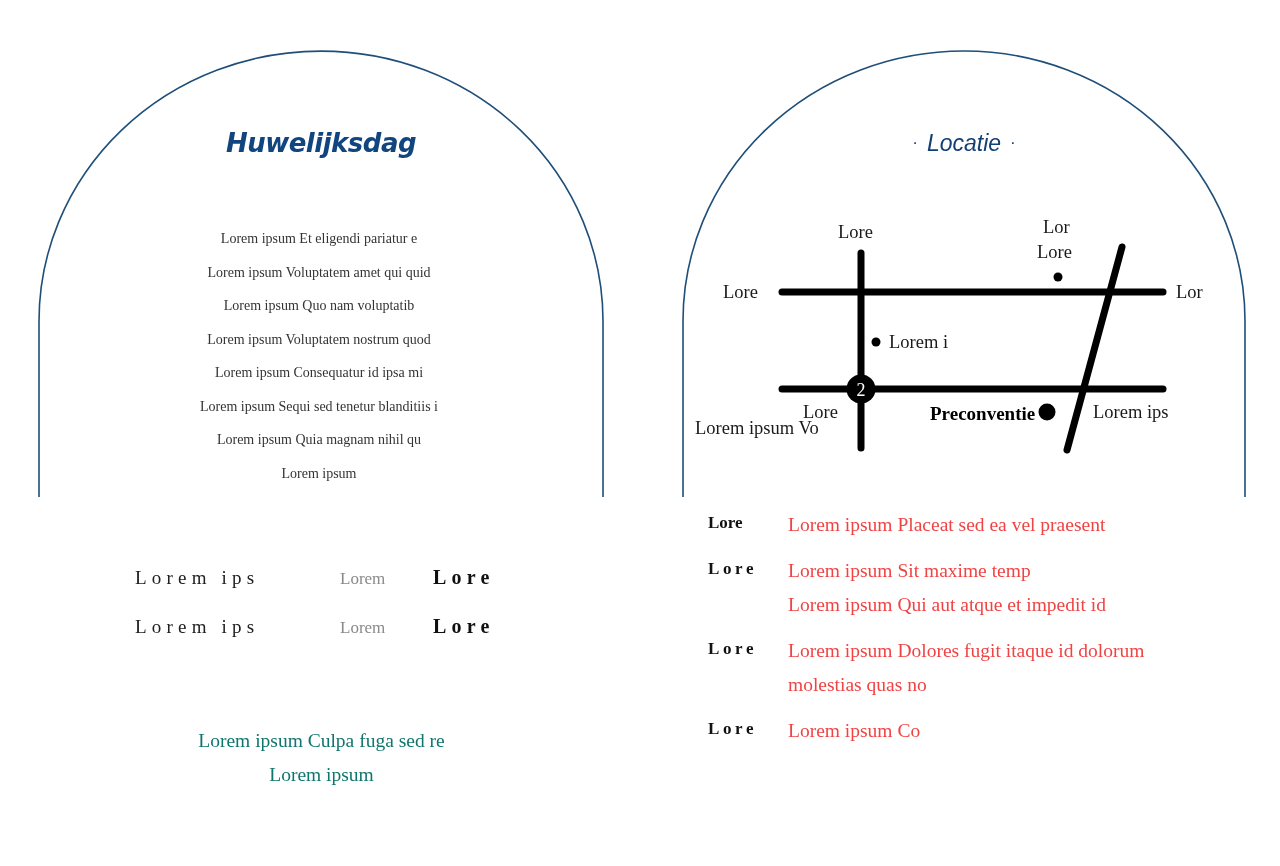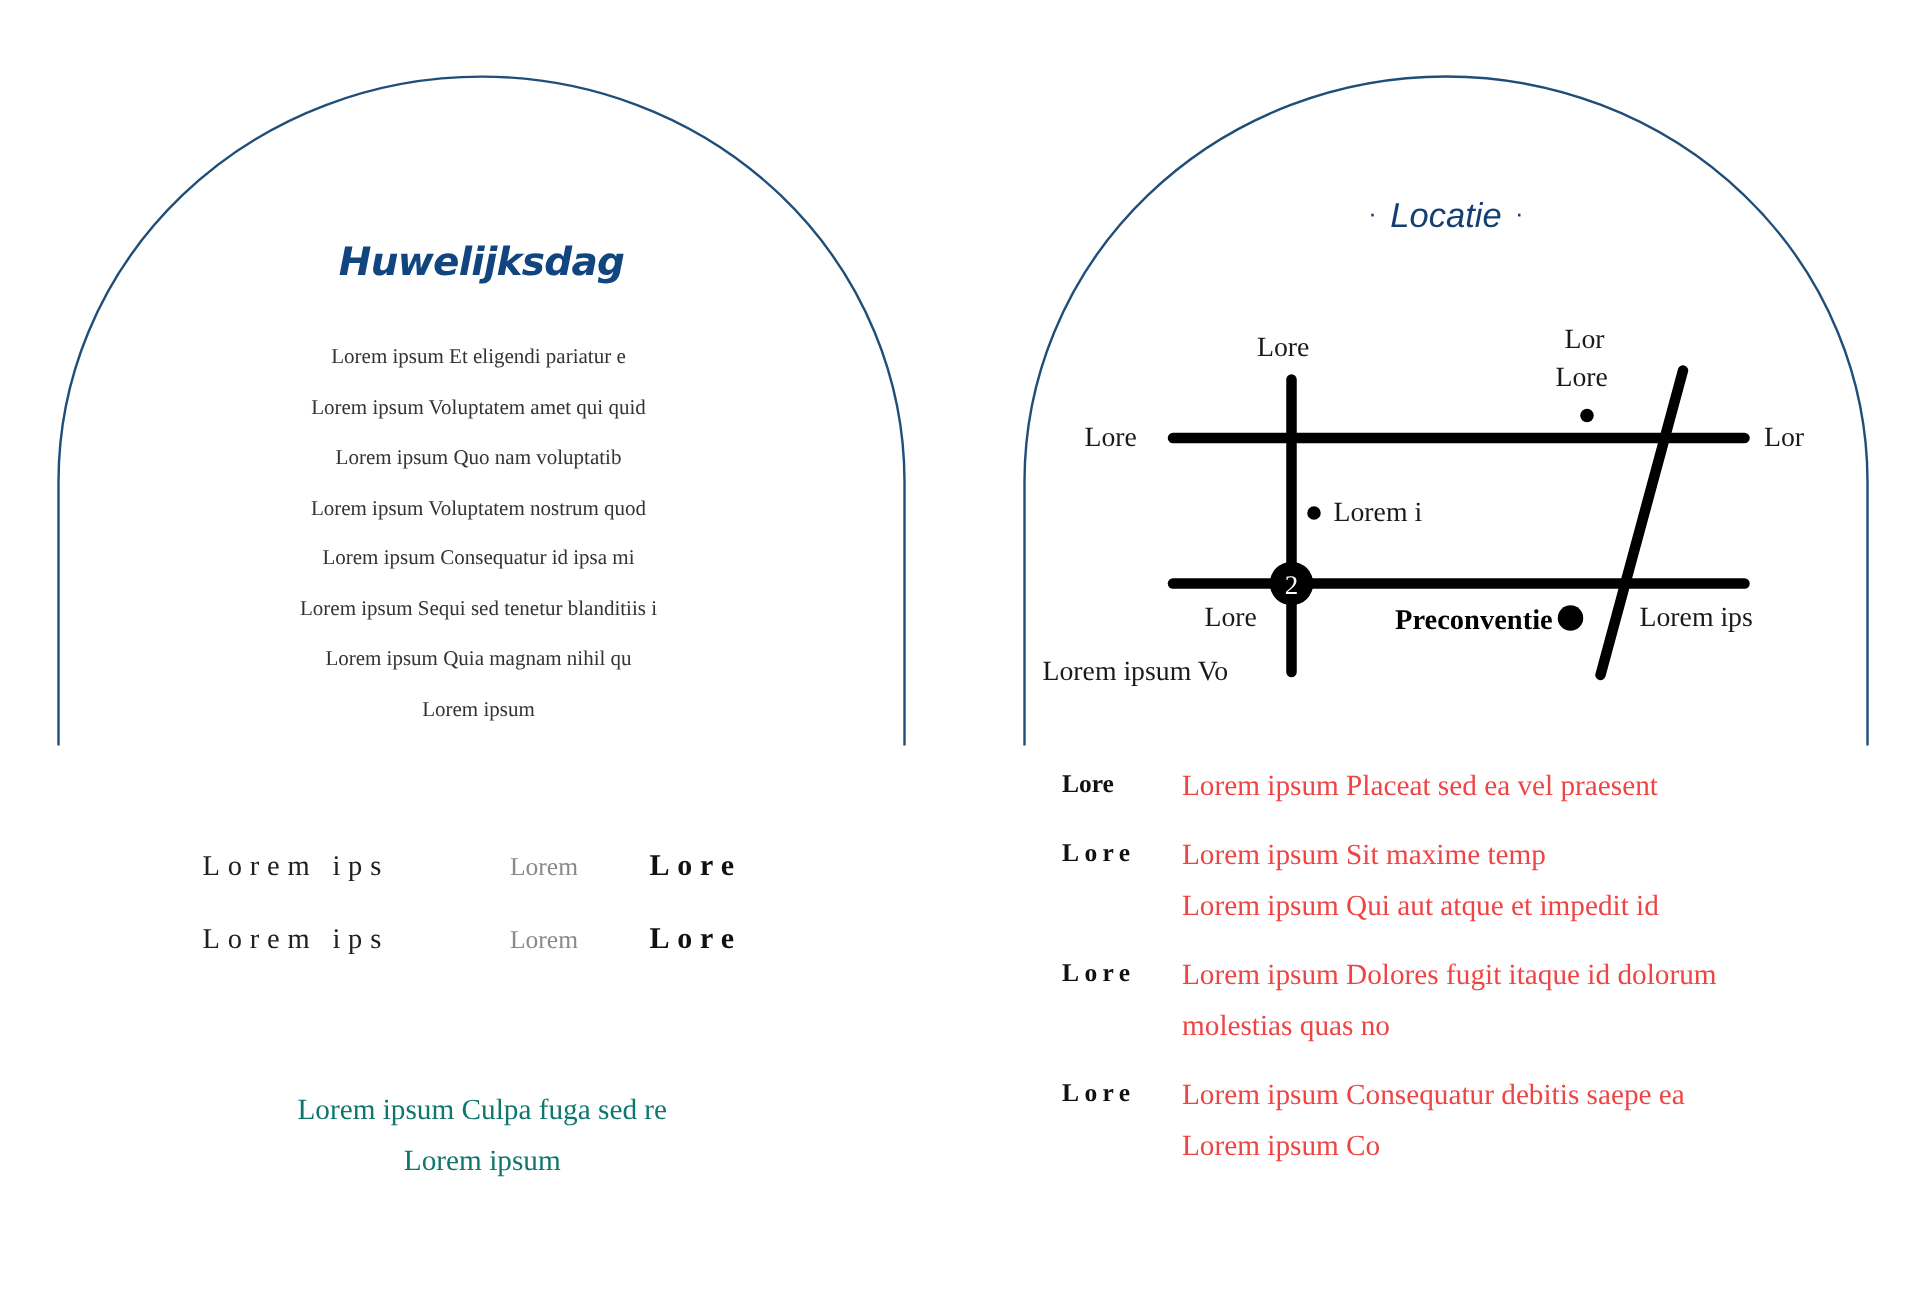--- a/index.html
+++ b/index.html
@@ -44,21 +44,20 @@
     top: 128px;
     left: 0;
     width: 564px;
     text-align: center;
     font-family: "DejaVu Sans", sans-serif;
     font-style: italic;
     font-weight: 600;
     font-size: 26px;
     letter-spacing: -0.5px;
     color: #11457f;
-    margin-top: 32px;
   }
   .left-lines {
     position: absolute;
     top: 222px;
     left: -5px;
     width: 570px;
     text-align: center;
   }
   .left-lines .ln {
     font-family: "Liberation Serif", serif;
@@ -281,21 +280,21 @@
       <text x="171" y="191" text-anchor="middle" font-family="Liberation Serif, serif" font-size="18" font-weight="400" fill="#ffffff">2</text>
     </svg>
 
     <div class="map-label" style="left:148px; top:17px;">Lore</div>
     <div class="map-label" style="left:33px; top:77px;">Lore</div>
     <div class="map-label" style="left:486px; top:77px;">Lor</div>
     <div class="map-label" style="left:353px; top:12px;">Lor</div>
     <div class="map-label" style="left:347px; top:37px;">Lore</div>
     <div class="map-label" style="left:199px; top:127px;">Lorem i</div>
     <div class="map-label" style="left:113px; top:197px;">Lore</div>
-    <div class="map-label" style="left:5px; top:233px;">Lorem ipsum Vo</div>
+    <div class="map-label" style="left:5px; top:213px;">Lorem ipsum Vo</div>
     <div class="map-label bold" style="left:240px; top:198px;">Preconventie</div>
     <div class="map-label" style="left:403px; top:197px;">Lorem ips</div>
   </div>
 
   <div class="legend">
 
     <div class="legend-row">
       <div class="legend-key">Lore</div>
       <div class="legend-val">
         <div class="ln">Lorem ipsum Placeat sed ea vel praesent</div>
@@ -314,20 +313,19 @@
       <div class="legend-key spaced">Lore</div>
       <div class="legend-val">
         <div class="ln">Lorem ipsum Dolores fugit itaque id dolorum</div>
         <div class="ln">molestias quas no</div>
       </div>
     </div>
 
     <div class="legend-row">
       <div class="legend-key spaced">Lore</div>
       <div class="legend-val">
-        <div class="ln">Lorem ipsum Consequatur debitis saepe ea</div>
         <div class="ln">Lorem ipsum Co</div>
       </div>
     </div>
 
   </div>
 
 </div>
 
 </body></html>

